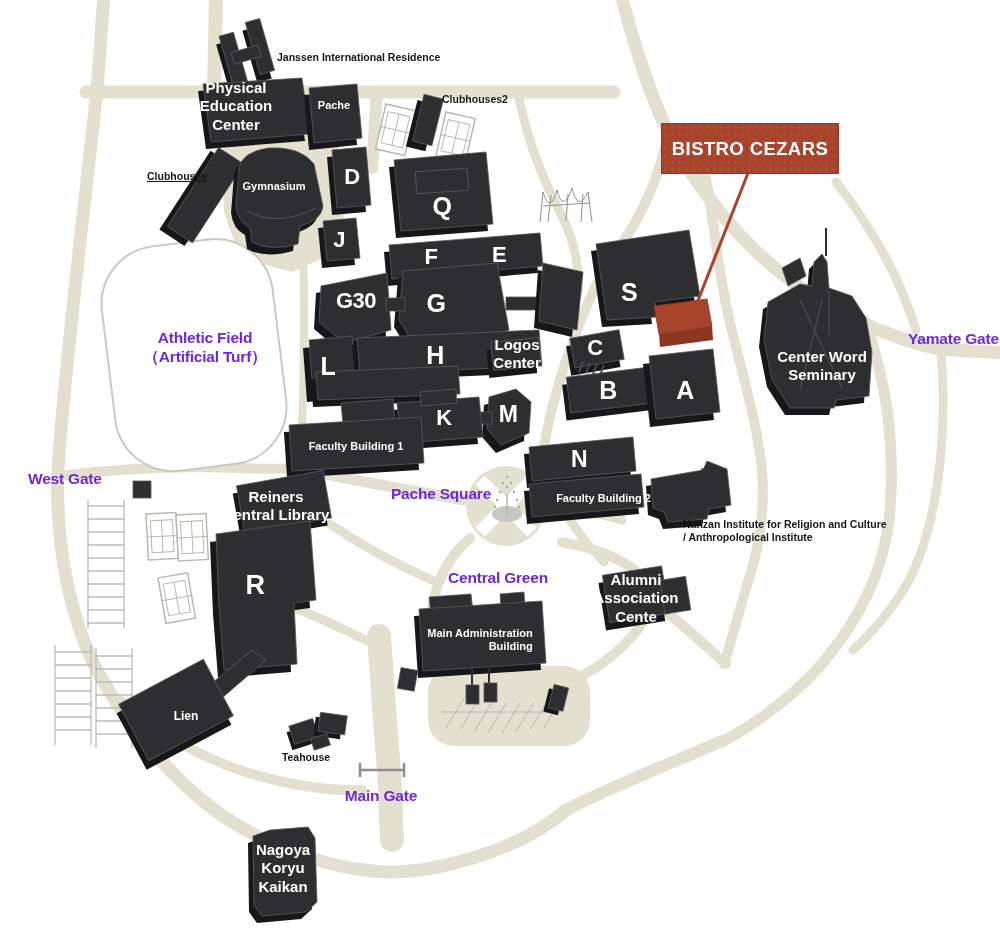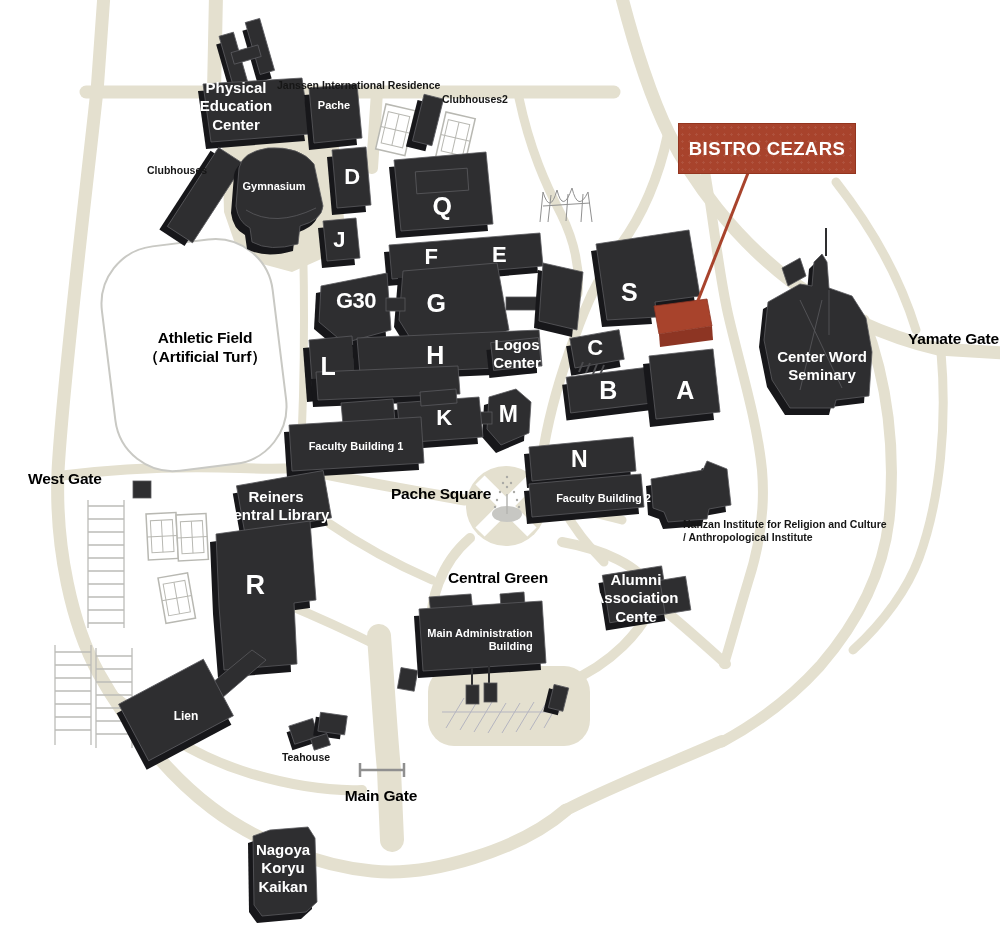--- a/index.html
+++ b/index.html
@@ -14,22 +14,22 @@
   .red-side{fill:#8d3523;stroke:none;}
   .courtline{stroke:#b8b8b2;fill:none;}
   .park{stroke:#bcbcb8;stroke-width:1.3;fill:none;}
   
   .lbl{position:absolute;transform:translate(-50%,-50%);white-space:pre-line;text-align:center;
        font-weight:700;line-height:1.22;pointer-events:auto;}
   .tl{transform:none;text-align:left;}
   .w{color:#fff;font-size:15px;}
   .letter{color:#fff;letter-spacing:-0.5px;}
   .blk{color:#161616;font-size:10.5px;}
-  .area{color:#000000;font-size:15.5px;letter-spacing:-0.2px;}
-  .banner{position:absolute;left:678px;top:123px;width:176px;height:49px;
+  .area{color:#6d28d9;font-size:15.5px;letter-spacing:-0.2px;}
+  .banner{position:absolute;left:661px;top:123px;width:176px;height:49px;
           background-color:#a8432c;border:1px solid #93351f;
           background-image:radial-gradient(rgba(255,255,255,0.08) 1px, transparent 1.3px);
           background-size:7px 7px;
           display:flex;align-items:center;justify-content:center;
           color:#fff;font-weight:700;font-size:18.5px;letter-spacing:.4px;}
 </style>
 </head>
 <body>
 
 <div id="stage">
@@ -348,27 +348,27 @@
   </g>
 
   <path d="M360,770 H404 M360,763 V777 M404,763 V777" stroke="#8f8f8f" stroke-width="2.5" fill="none"></path>
   <path d="M748,173 L697,303" stroke="#a8432c" stroke-width="3" fill="none"></path>
 </svg>
 
 <div class="banner">
   <span>BISTRO CEZARS</span>
 </div>
 
-<div class="lbl blk tl" style="left:277px;top:51px;margin-top:28px;">Janssen International Residence</div>
+<div class="lbl blk tl" style="left:277px;top:51px;">Janssen International Residence</div>
 <div class="lbl w" style="left:236px;top:106px;">Physical
 Education
 Center</div>
 <div class="lbl w" style="left:334px;top:106px;font-size:11px;">Pache</div>
 <div class="lbl blk tl" style="left:442px;top:93px;">Clubhouses2</div>
-<div class="lbl blk tl" style="left:147px;top:164px;">Clubhouses</div>
+<div class="lbl blk tl" style="left:147px;top:170px;text-decoration:underline;">Clubhouses</div>
 <div class="lbl w" style="left:274px;top:187px;font-size:11px;">Gymnasium</div>
 <div class="lbl letter" style="left:352px;top:177px;font-size:22px;">D</div>
 <div class="lbl letter" style="left:339px;top:240px;font-size:22px;">J</div>
 <div class="lbl letter" style="left:442px;top:206px;font-size:25px;">Q</div>
 <div class="lbl letter" style="left:431px;top:257px;font-size:22px;">F</div>
 <div class="lbl letter" style="left:499px;top:255px;font-size:22px;">E</div>
 <div class="lbl letter" style="left:629px;top:292px;font-size:25px;">S</div>
 <div class="lbl letter" style="left:356px;top:301px;font-size:22px;">G30</div>
 <div class="lbl letter" style="left:436px;top:303px;font-size:25px;">G</div>
 <div class="lbl letter" style="left:328px;top:366px;font-size:25px;">L</div>

